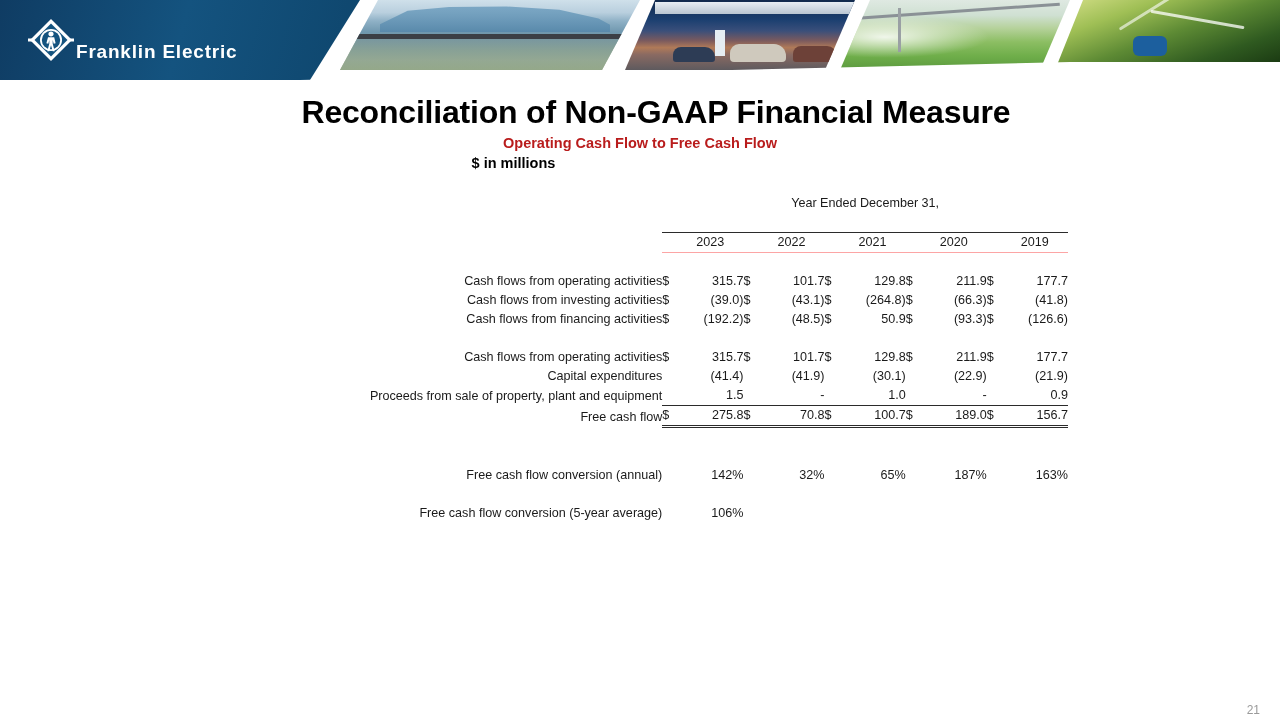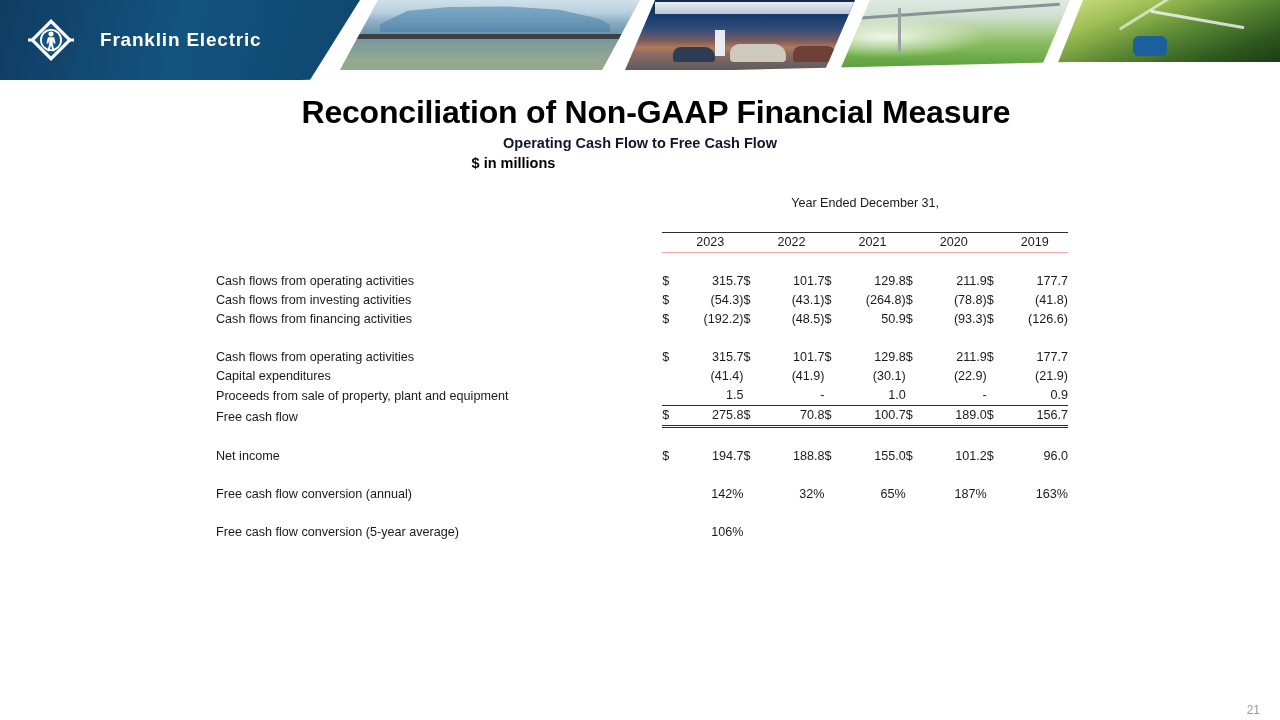--- a/index.html
+++ b/index.html
@@ -148,22 +148,22 @@
     -webkit-clip-path: polygon(0 80px, 0 80px, 300px 80px, 1070px 62px, 1280px 62px, 1280px 80px);
     clip-path: polygon(0 80px, 0 80px, 300px 80px, 1070px 62px, 1280px 62px, 1280px 80px);
     pointer-events: none;
   }
 
   
   #logo-lockup {
     position: absolute;
     left: 28px; top: 17px;
     display: flex;
-    align-items: center;
-    gap: 26px;
+    align-items: flex-end;
+    gap: 2px;
     z-index: 5;
   }
   #logo-mark {
     width: 46px; height: 46px;
     position: relative;
   }
   #logo-wordmark {
     color: #ffffff;
     font-family: "Liberation Sans", sans-serif;
     font-weight: bold;
@@ -184,21 +184,21 @@
     letter-spacing: -0.2px;
     color: #000000;
   }
   #slide-subtitle {
     position: absolute;
     left: 0; top: 135px;
     width: 1280px;
     text-align: center;
     font-weight: bold;
     font-size: 14.5px;
-    color: #0f172a;
+    color: #b91c1c;
   }
   #slide-units {
     position: absolute;
     left: 0; top: 155px;
     width: 1027px;
     text-align: center;
     font-weight: bold;
     font-size: 14.5px;
     color: #000000;
   }
@@ -216,21 +216,21 @@
   #recon-table td, #recon-table th {
     padding: 0;
     font-weight: normal;
     vertical-align: bottom;
     white-space: nowrap;
     line-height: 19px;
     height: 19px;
   }
   .lbl {
     width: 418px;
-    text-align: left;
+    text-align: right;
     padding-left: 0;
   }
   .cur {
     width: 14px;
     text-align: left;
   }
   .num {
     width: 62px;
     text-align: right;
     padding-right: 3px;
@@ -364,27 +364,27 @@
       <td class="num">129.8</td>
       <td class="cur">$</td>
       <td class="num">211.9</td>
       <td class="cur">$</td>
       <td class="num">177.7</td>
     </tr>
 
     <tr>
       <td class="lbl">Cash flows from investing activities</td>
       <td class="cur">$</td>
-      <td class="num">(54.3)</td>
+      <td class="num">(39.0)</td>
       <td class="cur">$</td>
       <td class="num">(43.1)</td>
       <td class="cur">$</td>
       <td class="num">(264.8)</td>
       <td class="cur">$</td>
-      <td class="num">(78.8)</td>
+      <td class="num">(66.3)</td>
       <td class="cur">$</td>
       <td class="num">(41.8)</td>
     </tr>
 
     <tr>
       <td class="lbl">Cash flows from financing activities</td>
       <td class="cur">$</td>
       <td class="num">(192.2)</td>
       <td class="cur">$</td>
       <td class="num">(48.5)</td>
@@ -453,33 +453,20 @@
       <td class="cur">$</td>
       <td class="num">189.0</td>
       <td class="cur">$</td>
       <td class="num">156.7</td>
     </tr>
 
     <tr class="spacer-row">
         <td colspan="11"></td>
       </tr>
 
-    <tr>
-      <td class="lbl">Net income</td>
-      <td class="cur">$</td>
-      <td class="num">194.7</td>
-      <td class="cur">$</td>
-      <td class="num">188.8</td>
-      <td class="cur">$</td>
-      <td class="num">155.0</td>
-      <td class="cur">$</td>
-      <td class="num">101.2</td>
-      <td class="cur">$</td>
-      <td class="num">96.0</td>
-    </tr>
 
     <tr class="spacer-row">
         <td colspan="11"></td>
       </tr>
 
     <tr>
       <td class="lbl">Free cash flow conversion (annual)</td>
       <td class="cur"></td>
       <td class="num">142%</td>
       <td class="cur"></td>

